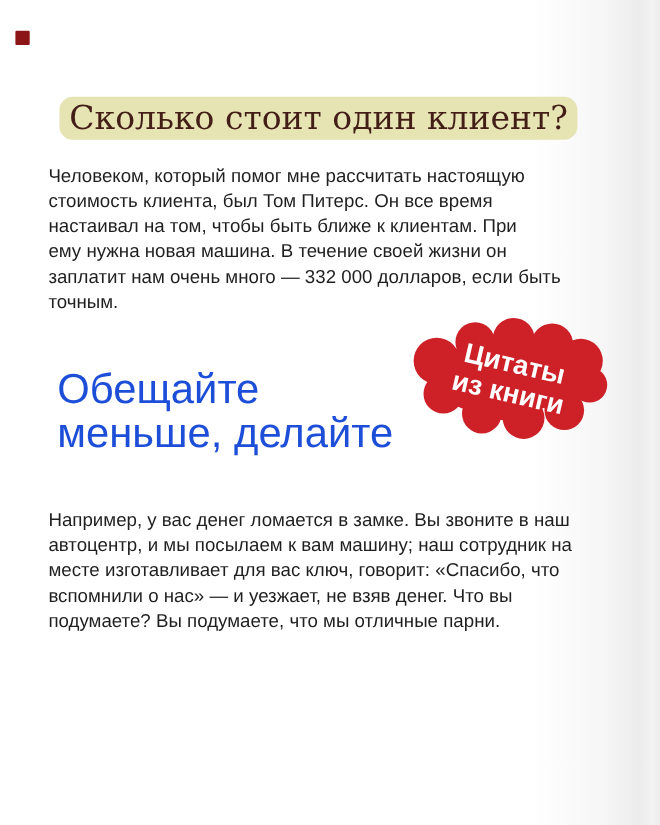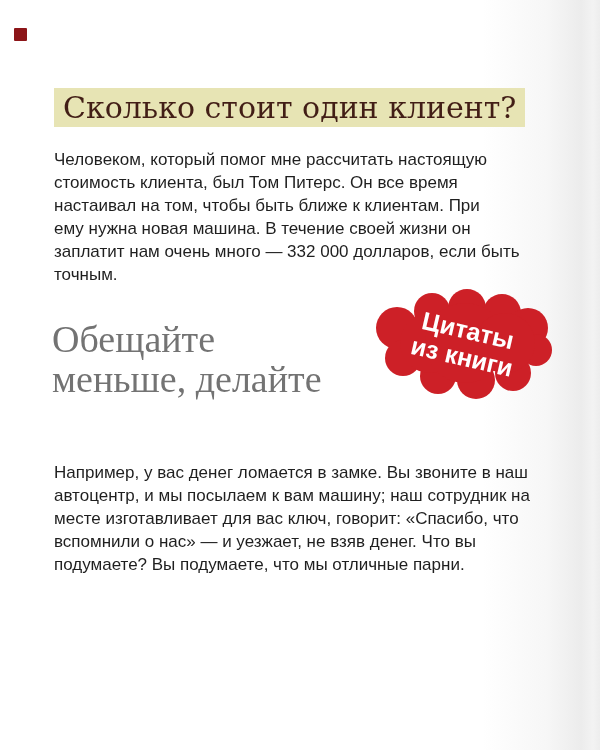--- a/index.html
+++ b/index.html
@@ -37,35 +37,36 @@
     margin: 0; font-weight: normal;
   }
   .h1 .hl {
     display: inline-block;
     background: var(--highlight, #e7e4b4);
     color: var(--heading1, #421e16);
     font-family: "DejaVu Serif", "Liberation Serif", serif;
     font-size: 30px; line-height: 39px;
     padding: 0 9px;
     white-space: nowrap;
+    border-radius: 12px;
   }
   .para {
-    position: absolute; left: 54px;
+    position: absolute; left: 44px;
     color: #1f1f1f;
     font-size: 17px; line-height: 23px;
   }
   .para div { white-space: nowrap; }
   .p1 { top: 148px; }
   .p2 { top: 461px; }
   .h2 {
-    position: absolute; left: 52px; top: 319px;
+    position: absolute; left: 52px; top: 334px;
     margin: 0; font-weight: normal;
-    font-family: Liberation Serif, serif;
+    font-family: Liberation Sans, sans-serif;
     font-size: 38px; line-height: 40px;
-    color: #737373;
+    color: #1d4ed8;
   }
   .h2 div { white-space: nowrap; }
   .badge {
     position: absolute; left: 370px; top: 288px;
     width: 185px; height: 115px;
   }
   .badge svg { display: block; width: 185px; height: 115px; }
   .badge circle { fill: var(--badge-red, #cd2027); }
   .badge text {
     fill: var(--badge-text, #ffffff);

